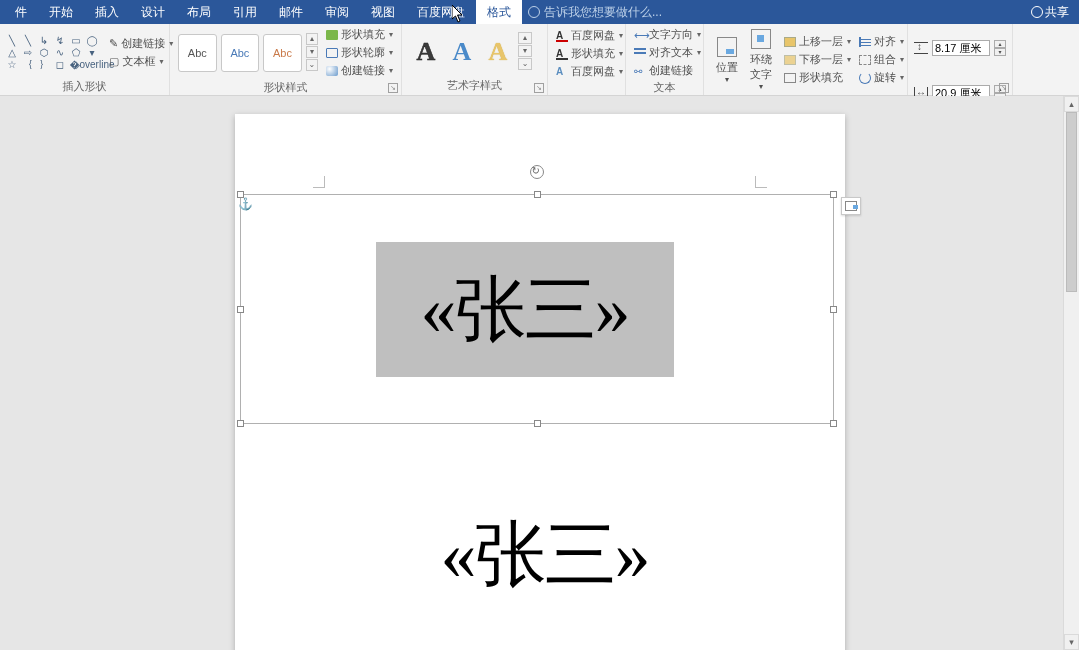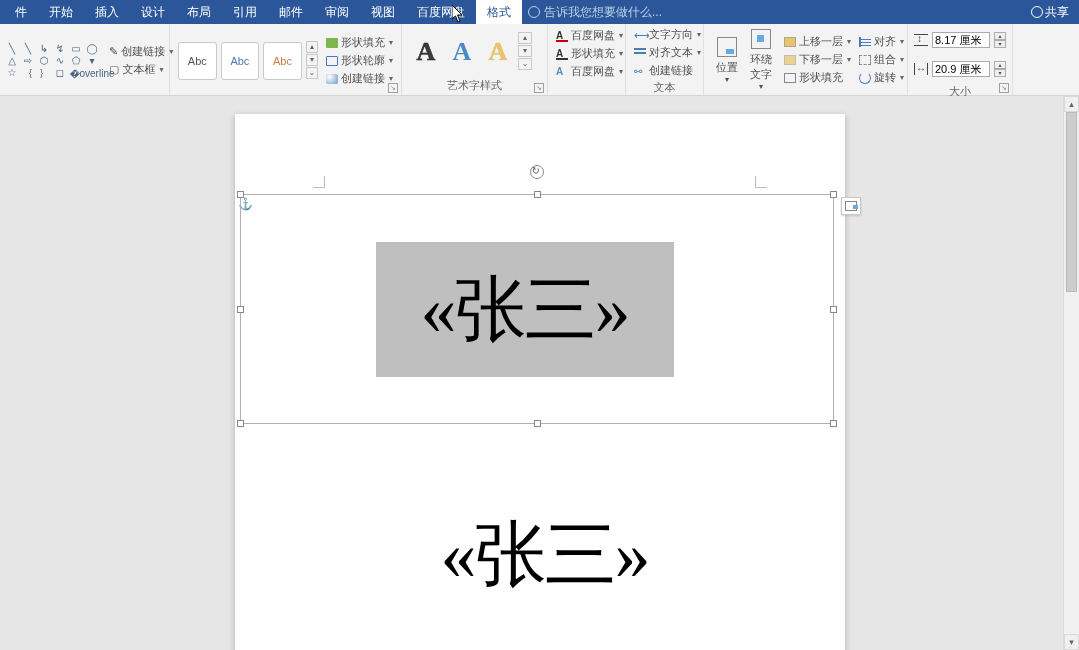--- a/index.html
+++ b/index.html
@@ -72,21 +72,21 @@
 .ic-wrap::after{content:'';position:absolute;left:5px;top:5px;width:7px;height:7px;background:#6aa8e0;}
 .ic-fwd{width:12px;height:10px;display:inline-block;background:#e8c56a;border:1px solid #aa8;}
 .ic-back{width:12px;height:10px;display:inline-block;background:#e8c56a;border:1px solid #aa8;opacity:.7;}
 .ic-selpane{width:12px;height:10px;display:inline-block;border:1px solid #888;}
 .ic-align2{width:12px;height:10px;display:inline-block;border-left:2px solid #4a7ab7;background:linear-gradient(#4a7ab7 1px,transparent 1px) 3px 2px/6px 3px;}
 .ic-group{width:12px;height:10px;display:inline-block;border:1px dashed #888;}
 .ic-rotate{width:12px;height:12px;display:inline-block;border:1.5px solid #4a7ab7;border-radius:50%;border-top-color:transparent;}
 
 
 .g-size { width:105px; }
-.spin { display:flex; align-items:center; gap:4px; margin:6px 0;}
+.spin { display:flex; align-items:center; gap:4px; margin:14px 0;}
 .ic-h { width:14px;height:12px;display:inline-block;border-top:1.5px solid #444;border-bottom:1.5px solid #444;position:relative;}
 .ic-h::after{content:'↕';position:absolute;left:3px;top:-2px;font-size:10px;color:#444;}
 .ic-w { width:14px;height:12px;display:inline-block;border-left:1.5px solid #444;border-right:1.5px solid #444;position:relative;}
 .ic-w::after{content:'↔';position:absolute;left:1px;top:-1px;font-size:10px;color:#444;}
 .spin input { width:58px; height:16px; border:1px solid #ababab; font-size:11px; padding:0 2px; background:#fff;}
 .spin .stepper { width:12px; display:flex; flex-direction:column;}
 .spin .stepper div { height:8px; border:1px solid #ababab; font-size:6px; text-align:center; line-height:6px; background:#f0f0f0; cursor:pointer;}
 
 
 .docarea { position:absolute; top:96px; left:0; right:0; bottom:0; background:#e6e6e6; overflow:hidden; display:flex; justify-content:center;}
@@ -184,20 +184,21 @@
             <span>创建链接</span>
             <span class="dd">▾</span>
           </div>
         <div class="tiny">
             <span>▢</span>
             <span>文本框</span>
             <span class="dd">▾</span>
           </div>
       </div>
     </div>
+    <div class="label">插入形状</div>
   </div>
 
   <div class="group g-styles">
     <div class="content">
       <div class="stylebox">Abc</div>
       <div class="stylebox" style="color:#4a7ab7">Abc</div>
       <div class="stylebox" style="color:#c97a4a">Abc</div>
       <div class="sb-nav">
         <div>▴</div>
         <div>▾</div>
@@ -214,20 +215,21 @@
             <span>形状轮廓</span>
             <span class="dd">▾</span>
           </div>
         <div class="tiny">
             <span class="ic-effect"></span>
             <span>创建链接</span>
             <span class="dd">▾</span>
           </div>
       </div>
     </div>
+    <div class="label">形状样式</div>
     <div class="launcher">↘</div>
   </div>
 
   <div class="group g-wordart">
     <div class="content">
       <div class="wa wa1">A</div>
       <div class="wa wa2">A</div>
       <div class="wa wa3">A</div>
       <div class="wa-nav">
         <div>▴</div>

